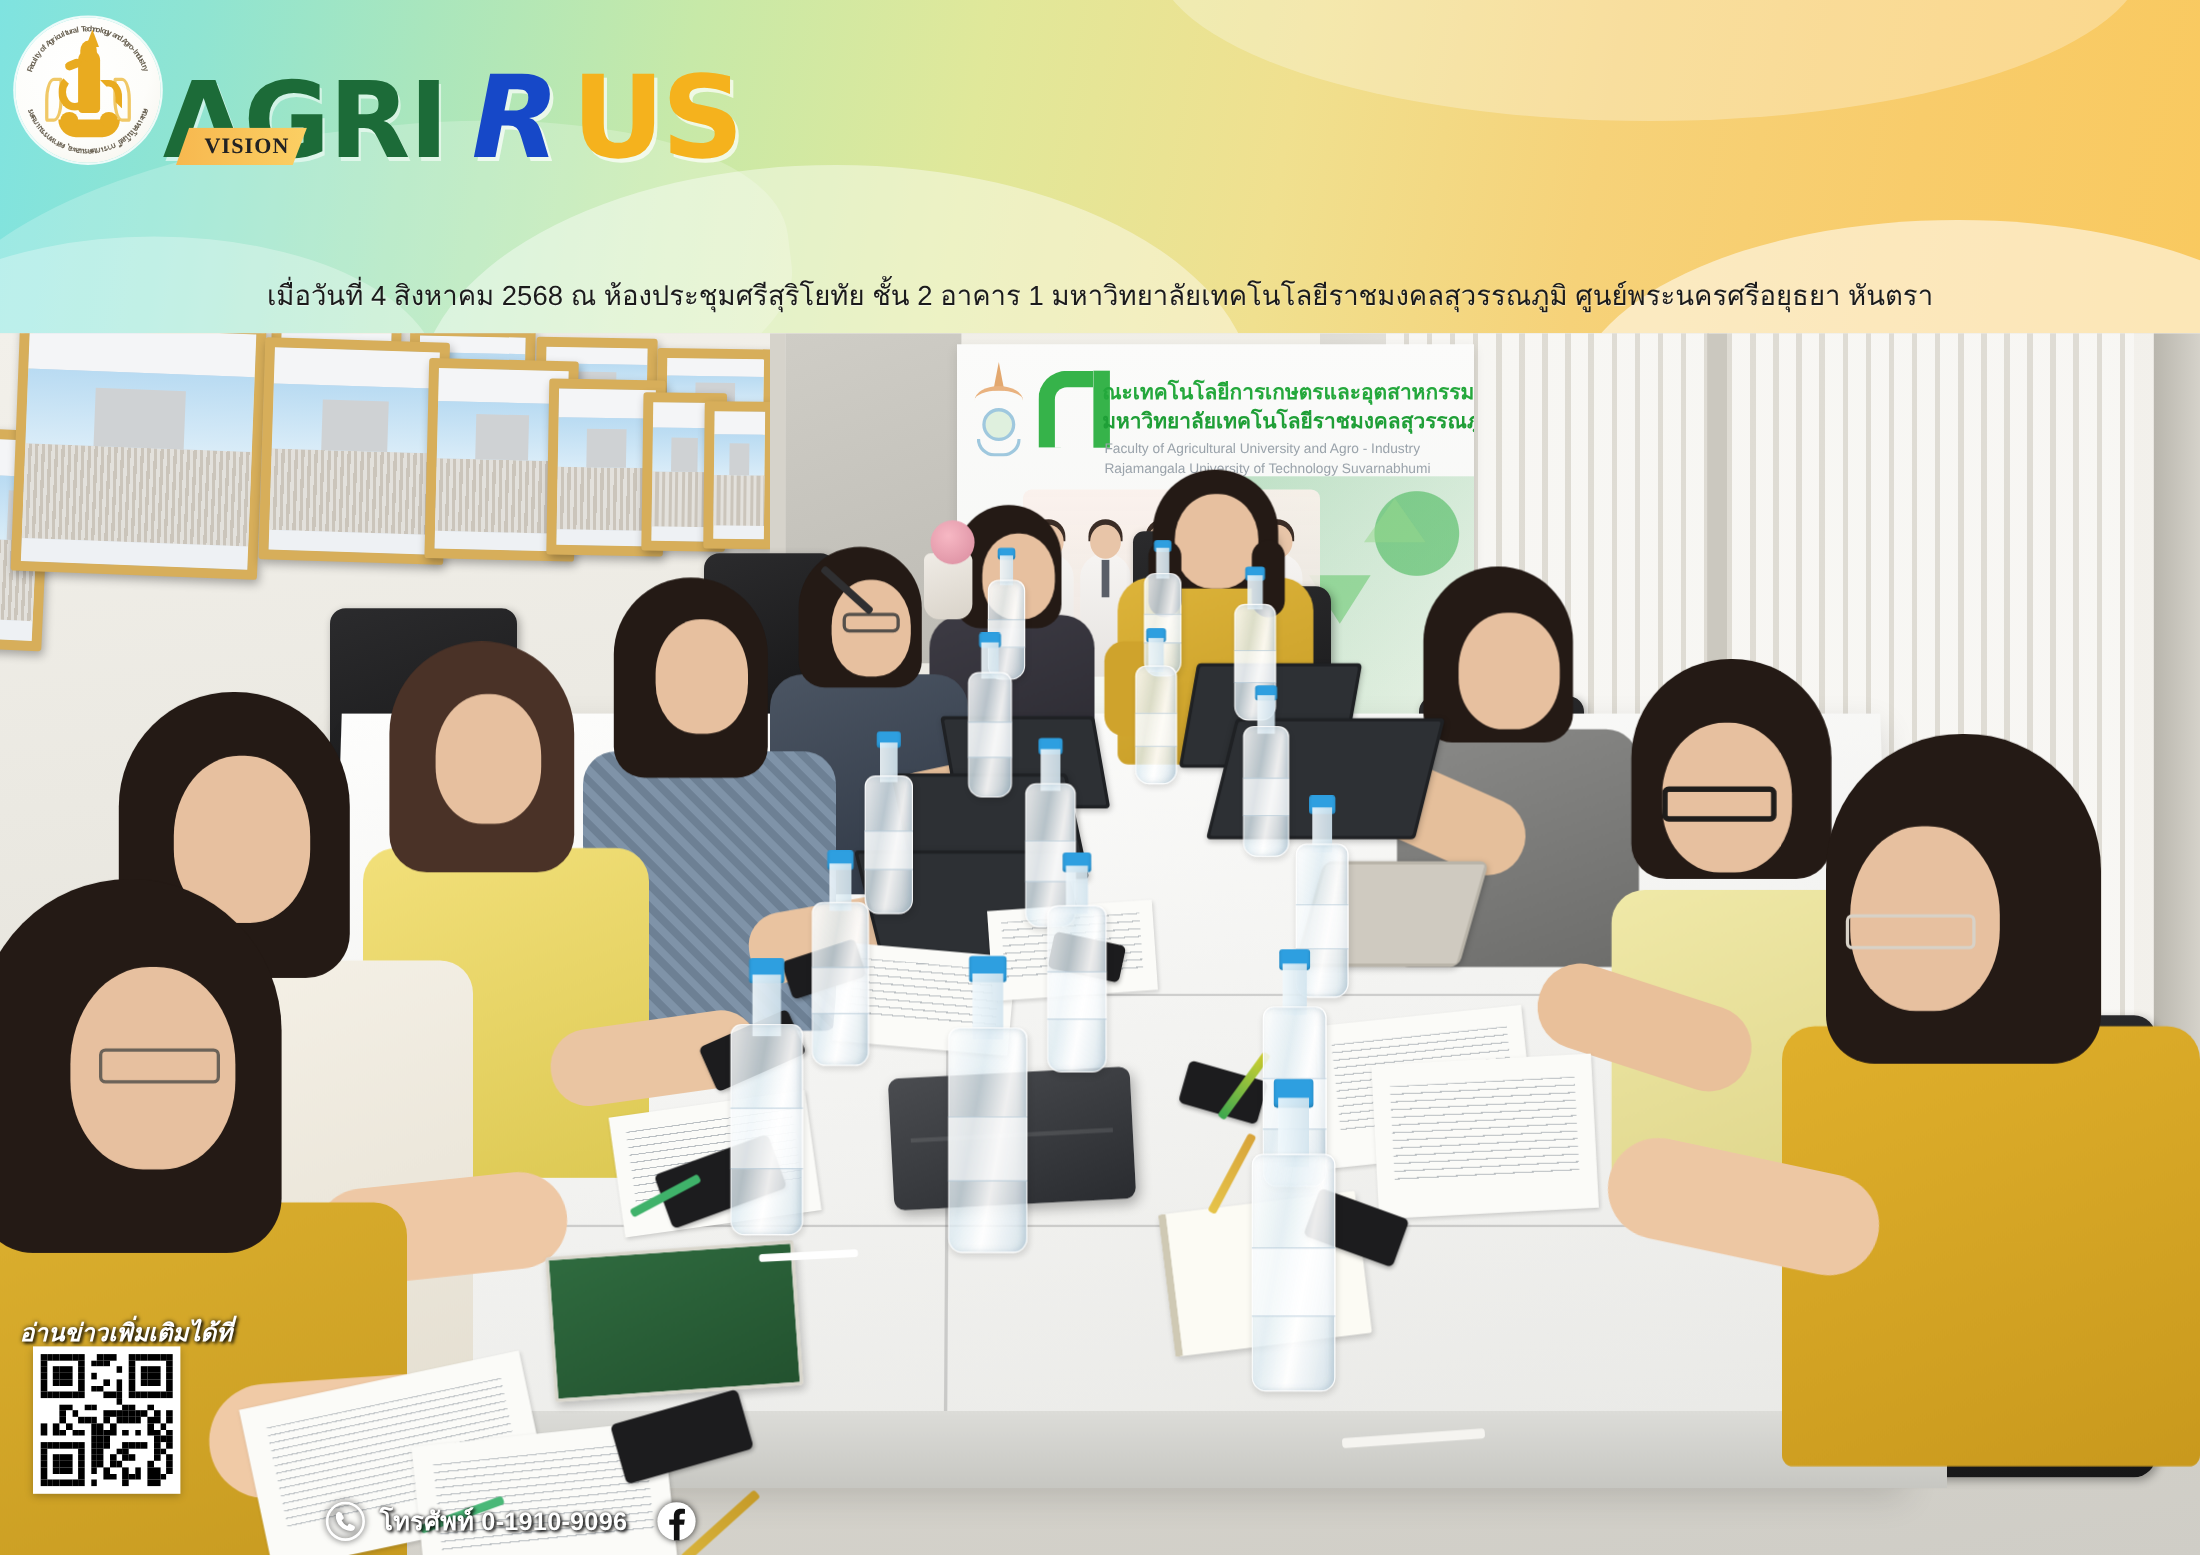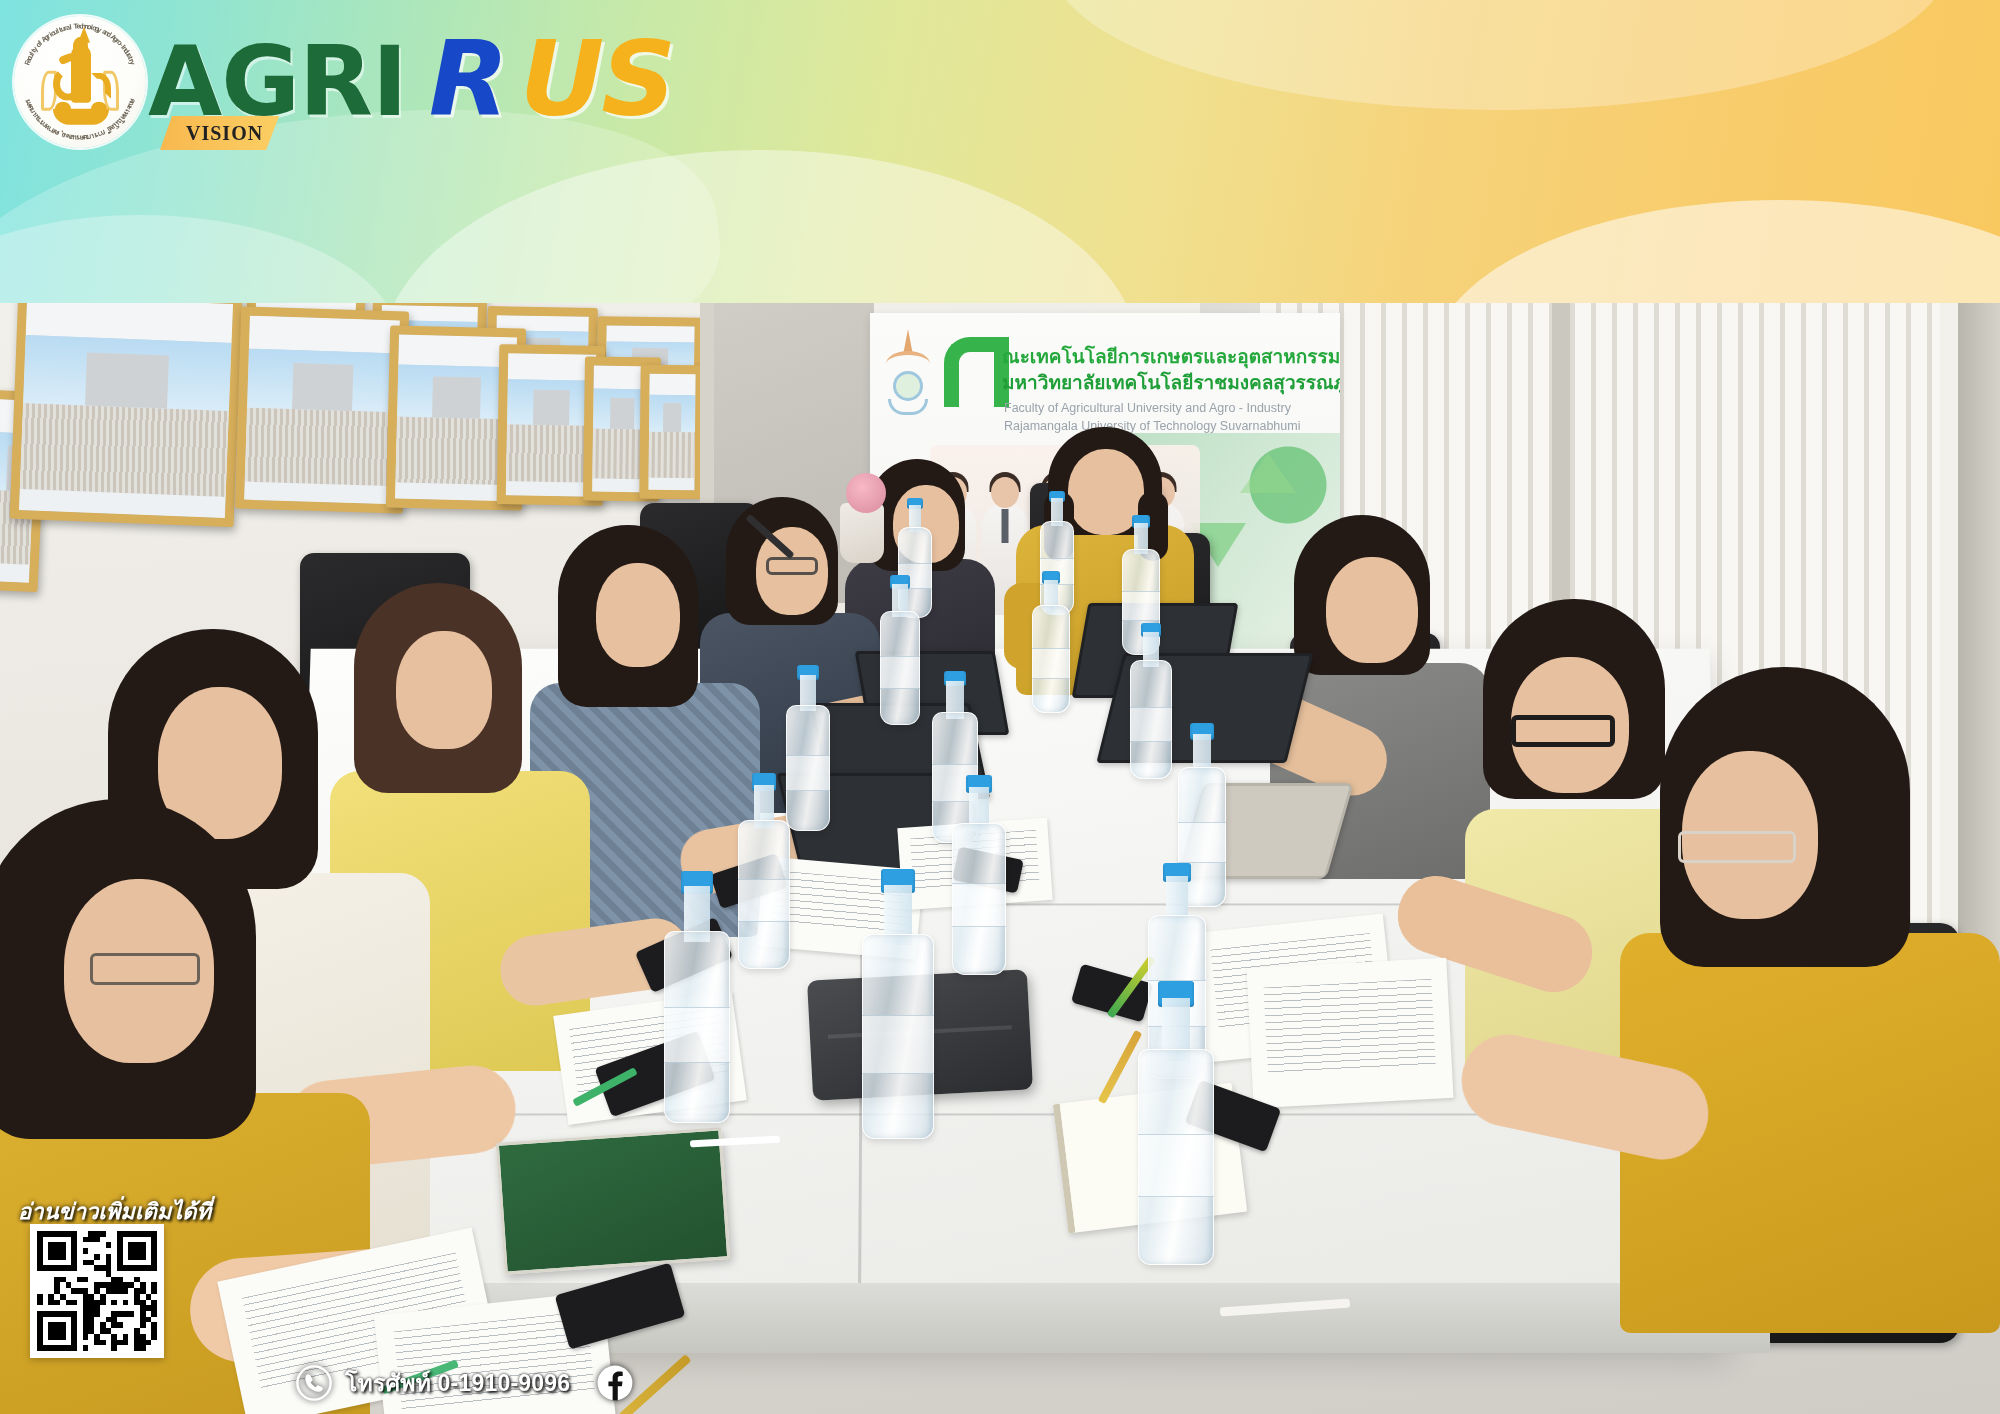--- a/index.html
+++ b/index.html
@@ -124,23 +124,24 @@
     text-shadow:2px 3px 0 rgba(255,255,255,0.55);
   }
   .wm-r {
     font-family:"DejaVu Sans", sans-serif;
     font-size:104px; font-weight:700; font-style:italic;
     color:#1648c8; letter-spacing:-3px;
     text-shadow:3px 3px 0 rgba(255,255,255,0.7);
   }
   .wm-us {
     font-family:"DejaVu Sans", sans-serif;
-    font-size:104px; font-weight:700; font-style:italic;
+    font-size:104px; font-weight:700; 
     color:#f5b21d; letter-spacing:-3px; margin-left:-8px;
     text-shadow:3px 3px 0 rgba(255,255,255,0.7);
+    margin-top:28px;
   }
 
   
   .vision-ribbon {
     position:absolute; left:160px; top:116px;
     height:34px; display:flex; align-items:stretch;
   }
   .vis-left {
     background:linear-gradient(90deg,#f7b84f,#fbcf63);
     padding:0 16px 0 26px;
@@ -611,20 +612,21 @@
 
     <div class="vision-ribbon">
       <div class="vis-left">
         <span class="vis-label">VISION</span>
       </div>
     </div>
 
     <div class="title-block">
     </div>
 
+    <div class="subtitle">เมื่อวันที่ 4 สิงหาคม 2568 ณ ห้องประชุมศรีสุริโยทัย ชั้น 2 อาคาร 1 มหาวิทยาลัยเทคโนโลยีราชมงคลสุวรรณภูมิ ศูนย์พระนครศรีอยุธยา หันตรา</div>
   </div>
 
   <div class="photo">
 
     <div class="ph wall"></div>
     <div class="ph wall-shadow"></div>
     <div class="ph windows"></div>
     <div class="ph blinds"></div>
     <div class="ph window-mull"></div>
     <div class="ph window-frame"></div>

